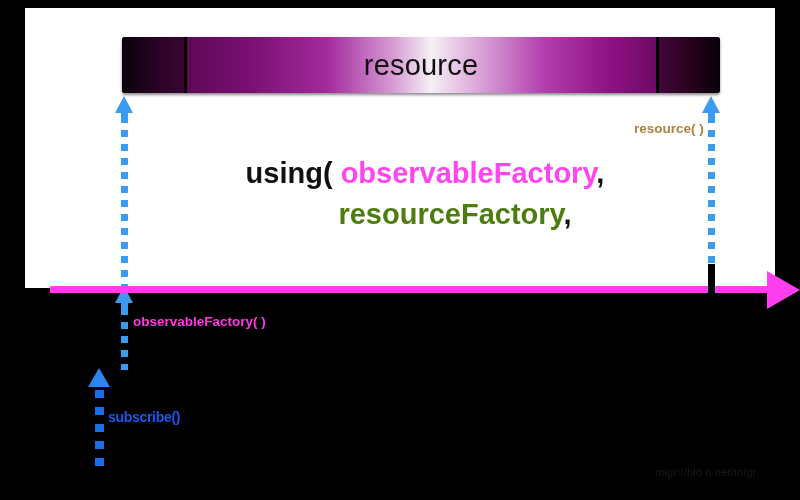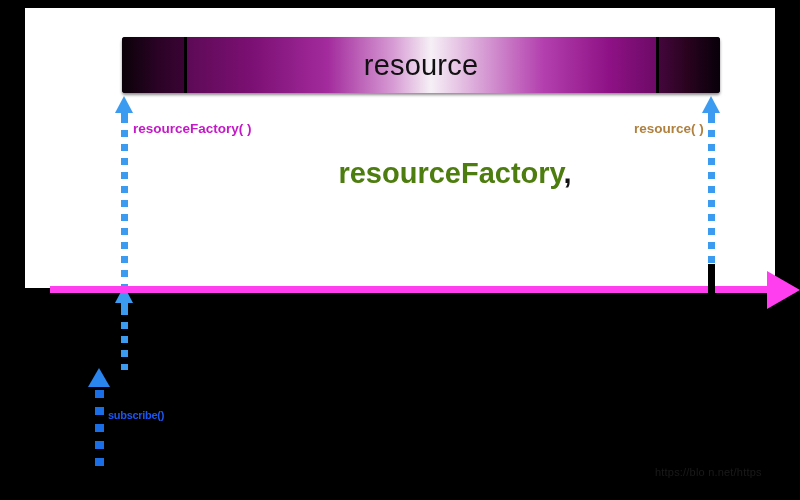--- a/index.html
+++ b/index.html
@@ -190,21 +190,21 @@
     white-space: nowrap;
   }
   .lbl-resource-factory { left: 108px; top: 113px; color: #c319c6; }
   .lbl-observable-factory { left: 108px; top: 306px; color: #ff38e4; }
   .lbl-dispose { left: 609px; top: 113px; color: #b0803e; }
 
   .lbl-subscribe {
     position: absolute;
     left: 108px;
     top: 409px;
-    font-size: 11px;
+    font-size: 14px;
     font-weight: bold;
     color: #1a56f0;
     white-space: nowrap;
     letter-spacing: -0.3px;
   }
 
   
   .code-block {
     position: absolute;
     left: 140px;
@@ -264,28 +264,29 @@
     <div class="blue-arrow" style="left:677px; top:88px;"></div>
     <div class="blue-arrow-stem" style="left:683px; top:100px;"></div>
 
     <div class="timeline"></div>
     <div class="timeline-head"></div>
 
     <div class="complete-tick"></div>
     <div class="complete-dot c1"></div>
     <div class="complete-dot c2"></div>
 
-    <div class="lbl lbl-resource-factory">resourceFactory( )</div>
+    <div class="lbl lbl-observable-factory">observableFactory( )</div>
     <div class="lbl lbl-dispose">resource( )</div>
 
     <div class="code-block">
+      <div class="code-line l1"><span class="tok-plain">using(</span> <span class="tok-observable">observableFactory</span><span class="tok-plain">,</span></div>
       <div class="code-line l2"><span class="tok-resource">resourceFactory</span><span class="tok-plain">,</span></div>
     </div>
 
   </div>
 
   <div class="blue-arrow-dark" style="left:88px; top:368px;"></div>
   <div class="dotline-black" style="left:95px; top:390px; height:84px;"></div>
   <div class="lbl-subscribe">subscribe()</div>
 
-  <div class="watermark">https://blo      n.net/https</div>
+  <div class="watermark">migr://blo      n.net/migr</div>
 
 </div>
 
 </body></html>

